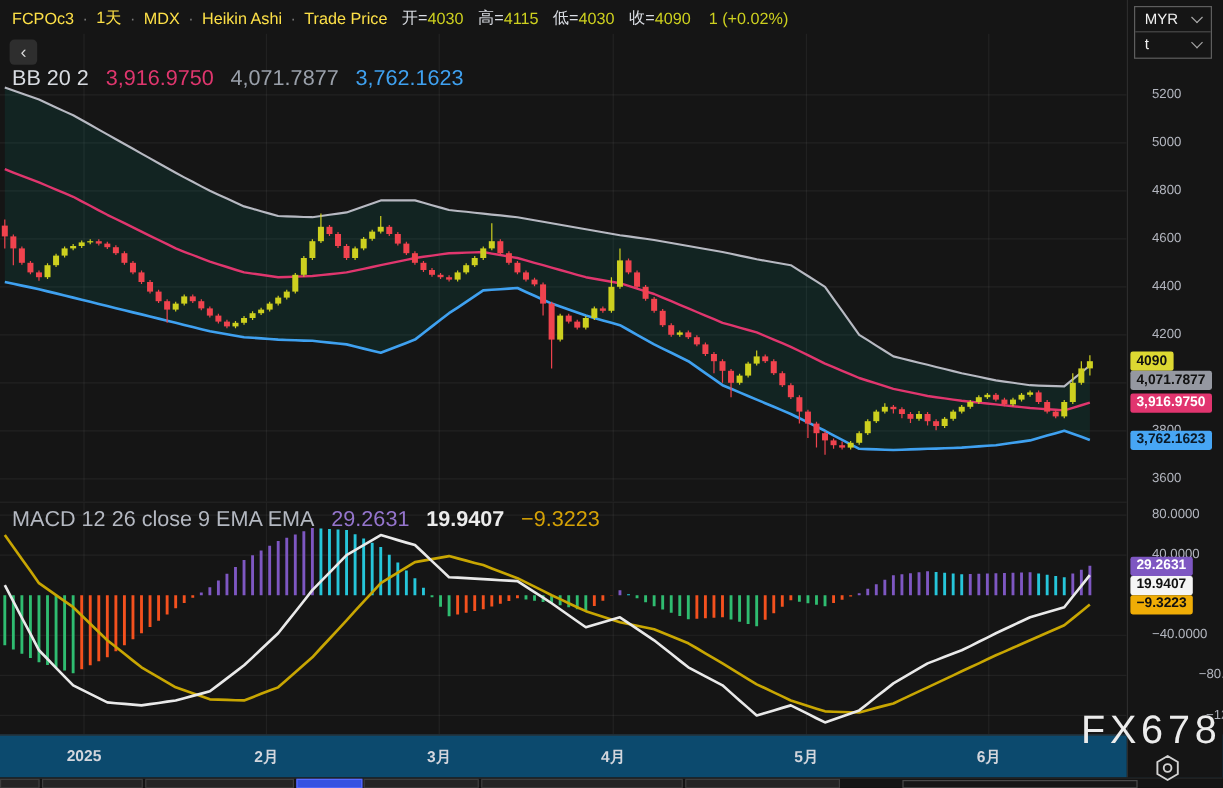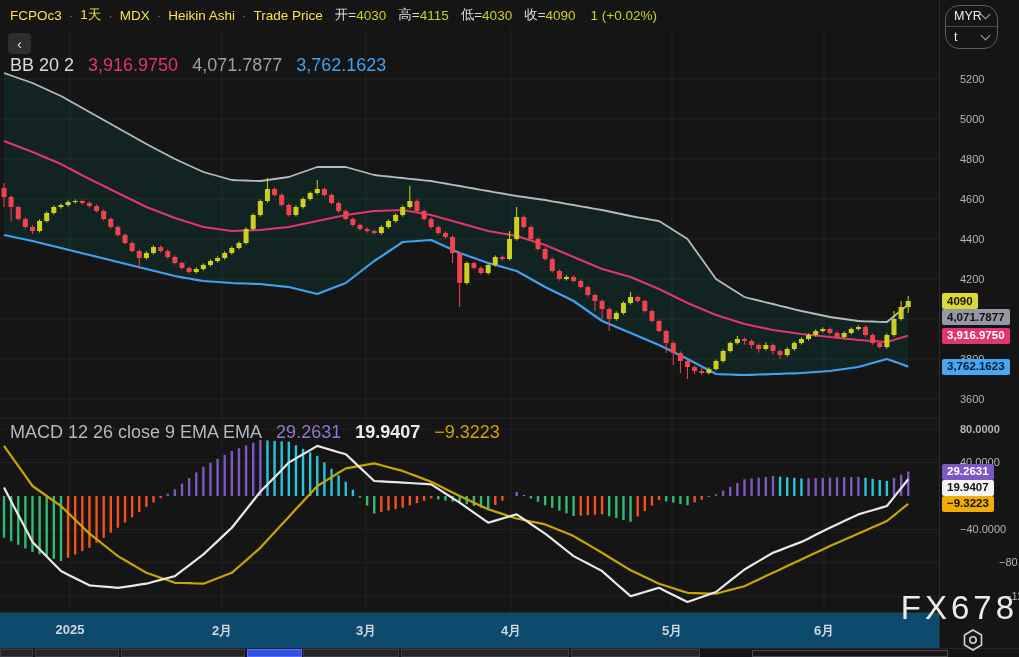--- a/index.html
+++ b/index.html
@@ -31,21 +31,21 @@
   .badge{position:absolute;left:2px;font-size:11.5px;font-weight:700;padding:1.5px 5px;border-radius:2px;line-height:13px}
   
   .time-axis{position:absolute;left:0;top:612px;width:1019px;height:36px;border-top:1px solid #2c2c2c;background:#0c4a6e;z-index:2;box-sizing:border-box}
   .tlabel{position:absolute;top:9px;transform:translateX(-50%);font-size:13px;font-weight:700;color:#d3d6dd}
   
   .scrollbar{position:absolute;left:0;top:648px;width:1019px;height:9px;background:#141414;border-top:1px solid #262626;z-index:4;box-sizing:border-box}
   .seg{position:absolute;top:0;height:8px;background:#242424;border:1px solid #3e3e3e;box-sizing:border-box}
   .seg.active{background:var(--accent);border-color:#5a6cff}
   .panel-box{position:absolute;top:1px;height:7px;background:#171717;border:1px solid #4a4a4a;box-sizing:border-box}
   
-  .currency-box{position:absolute;left:945px;top:5px;width:53px;height:44px;border:1px solid #5e5e5e;border-radius:14px;background:#151515;z-index:7;box-sizing:border-box}
+  .currency-box{position:absolute;left:945px;top:5px;width:65px;height:44px;border:1px solid #5e5e5e;border-radius:0;background:#151515;z-index:7;box-sizing:border-box}
   .cur-row{height:20px;display:flex;align-items:center;justify-content:space-between;padding:0 8px;font-size:12.5px;color:#f0f0f0;cursor:pointer}
   .cur-row + .cur-row{border-top:1px solid #4a4a4a}
   .chev{width:6px;height:6px;border-right:1.5px solid #a8a8a8;border-bottom:1.5px solid #a8a8a8;transform:rotate(45deg);margin-top:-3px}
   
   .watermark{position:absolute;left:868px;top:589px;width:150px;text-align:right;z-index:8;color:#ececec;font-size:33px;letter-spacing:4px;pointer-events:none}
   .gear{position:absolute;left:960px;top:628px;z-index:8;pointer-events:none}
 </style>
 </head>
 <body>
 
@@ -529,21 +529,21 @@
   <div class="axis-col" id="axis-col">
       <div class="tick" style="top: 71.5px;">5200</div>
       <div class="tick" style="top: 111.5px;">5000</div>
       <div class="tick" style="top: 151.5px;">4800</div>
       <div class="tick" style="top: 191.5px;">4600</div>
       <div class="tick" style="top: 231.5px;">4400</div>
       <div class="tick" style="top: 271.5px;">4200</div>
       <div class="tick" style="top: 311.5px;">4000</div>
       <div class="tick" style="top: 351.5px;">3800</div>
       <div class="tick" style="top: 391.5px;">3600</div>
-      <div class="tick" style="top: 421.689px; font-weight: bold;">80.0000</div>
+      <div class="tick" style="top: 421.689px;">80.0000</div>
       <div class="tick" style="top: 455.089px;">40.0000</div>
       <div class="tick" style="top: 521.889px;">−40.0000</div>
       <div class="tick" style="top: 555.29px; margin-left: 39px;">−80.0000</div>
       <div class="tick" style="top: 588.69px; margin-left: 45px;">−120.0000</div>
       <div class="badge" style="top: 293px; background: rgb(221, 216, 50); color: rgb(17, 17, 17);">4090</div>
       <div class="badge" style="top: 309px; background: rgb(149, 152, 161); color: rgb(17, 17, 17);">4,071.7877</div>
       <div class="badge" style="top: 327.605px; background: rgb(225, 53, 111); color: rgb(255, 255, 255);">3,916.9750</div>
       <div class="badge" style="top: 358.568px; background: rgb(71, 166, 245); color: rgb(11, 26, 40);">3,762.1623</div>
       <div class="badge" style="top: 463.555px; background: rgb(126, 87, 194); color: rgb(255, 255, 255);">29.2631</div>
       <div class="badge" style="top: 479.555px; background: rgb(245, 245, 245); color: rgb(17, 17, 17);">19.9407</div>

